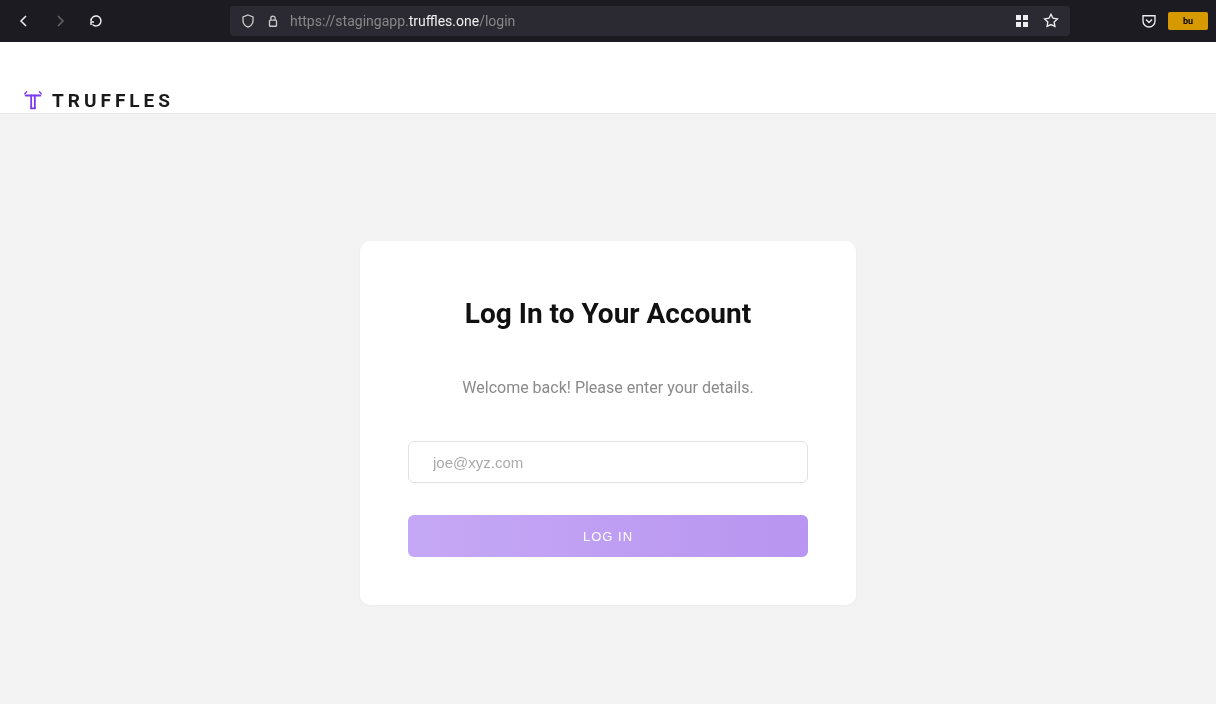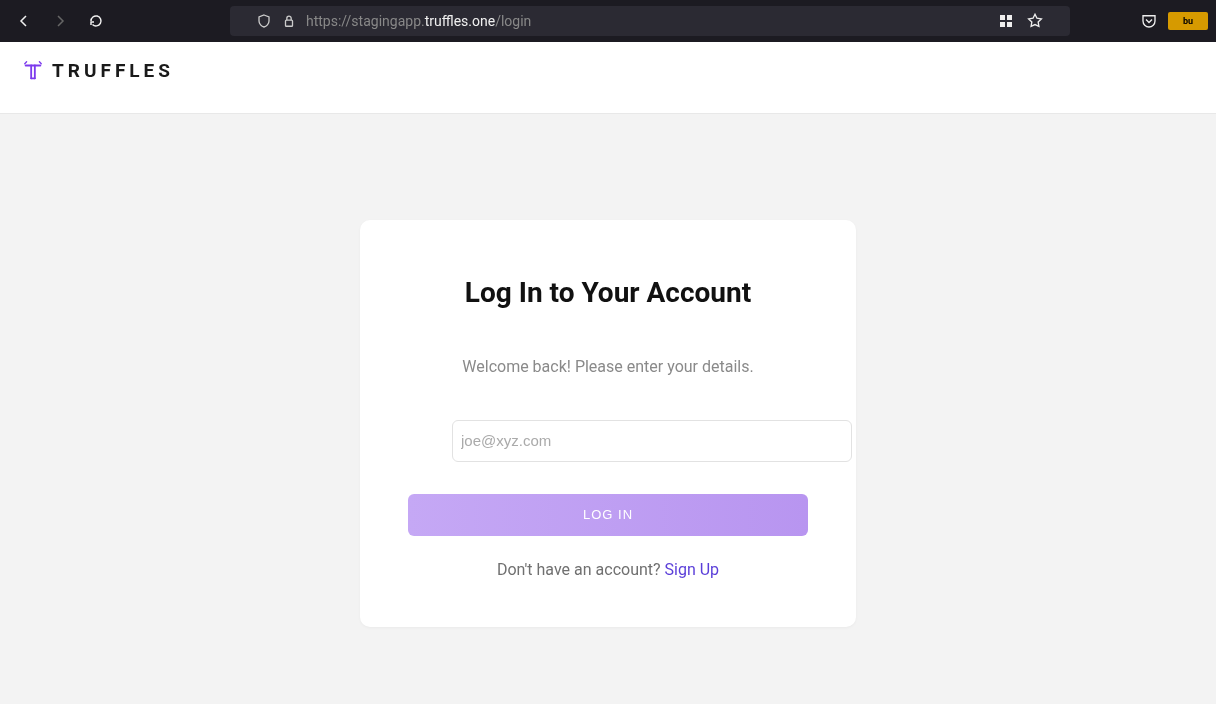--- a/index.html
+++ b/index.html
@@ -39,21 +39,21 @@
       color: #666;
     }
     .url-bar {
       flex: 0 0 auto;
       margin-left: 110px;
       background: #2b2a33;
       border-radius: 4px;
       height: 30px;
       display: flex;
       align-items: center;
-      padding: 0 26px;
+      padding: 0 10px;
       gap: 10px;
       width: 840px;
     }
     .url-text {
       color: #888;
       font-size: 14px;
       flex: 1;
     }
     .url-text .domain {
       color: #f0f0f0;
@@ -80,22 +80,22 @@
       justify-content: center;
       color: #000;
       font-size: 9px;
       font-weight: bold;
       margin-right: -4px;
     }
     .app-header {
       background: #ffffff;
       height: 72px;
       display: flex;
-      align-items: flex-start;
-      padding: 17px 22px;
+      align-items: flex-end;
+      padding: 1px 22px;
       border-bottom: 1px solid #e8e8e8;
     }
     .logo {
       display: flex;
       align-items: center;
       gap: 8px;
     }
     .logo-icon {
       width: 22px;
       height: 22px;
@@ -141,25 +141,24 @@
       font-weight: 600;
       color: #111;
       display: block;
       margin-bottom: 8px;
     }
     .email-input {
       width: 100%;
       height: 42px;
       border: 1px solid #e2e2e2;
       border-radius: 6px;
-      padding: 0 8px;
+      padding: 0 24px;
       font-size: 15px;
       color: #4c1d95;
       outline: none;
-      margin-left: 44px;
     }
     .email-input::placeholder {
       color: #aaa;
     }
     .login-button {
       width: 100%;
       height: 42px;
       margin-top: 32px;
       background: linear-gradient(90deg, #c5a8f5 0%, #b895f0 100%);
       border: none;
@@ -256,17 +255,14 @@
 
 <div class="main-area">
   <div class="login-card">
     <h1 class="card-title">Log In to Your Account</h1>
     <p class="card-subtitle">Welcome back! Please enter your details.</p>
 
     <input type="email" class="email-input" placeholder="joe@xyz.com" style="">
 
     <button class="login-button">LOG IN</button>
 
-    <p class="signup-row">
-      <span>Don't have an account? </span><a href="#" class="signup-link">Sign Up</a>
-    </p>
   </div>
 </div>
 
 </body></html>

